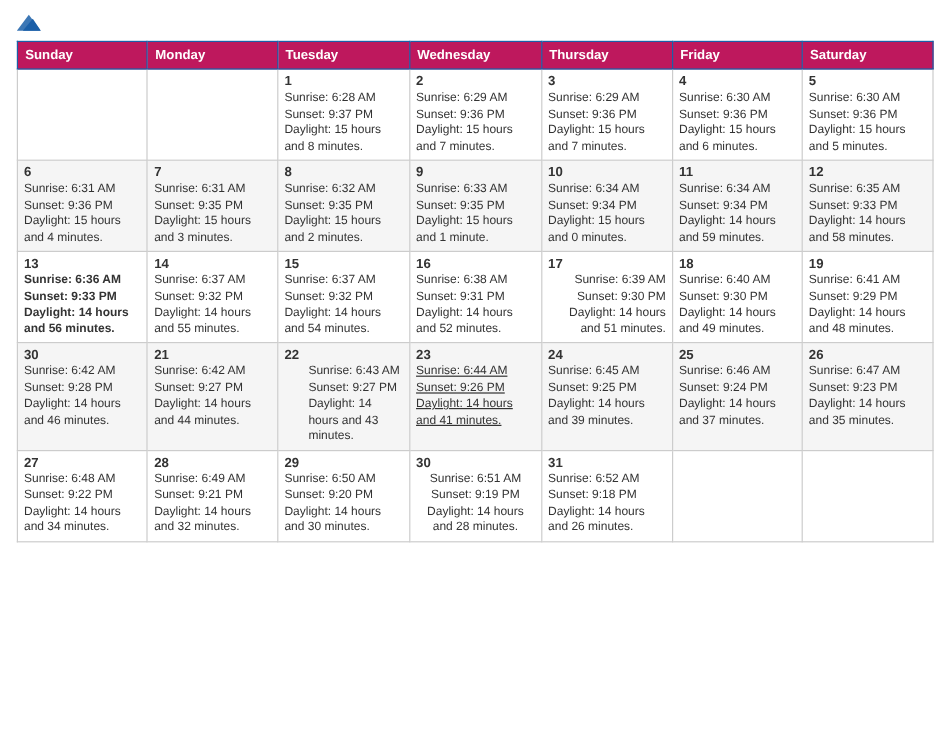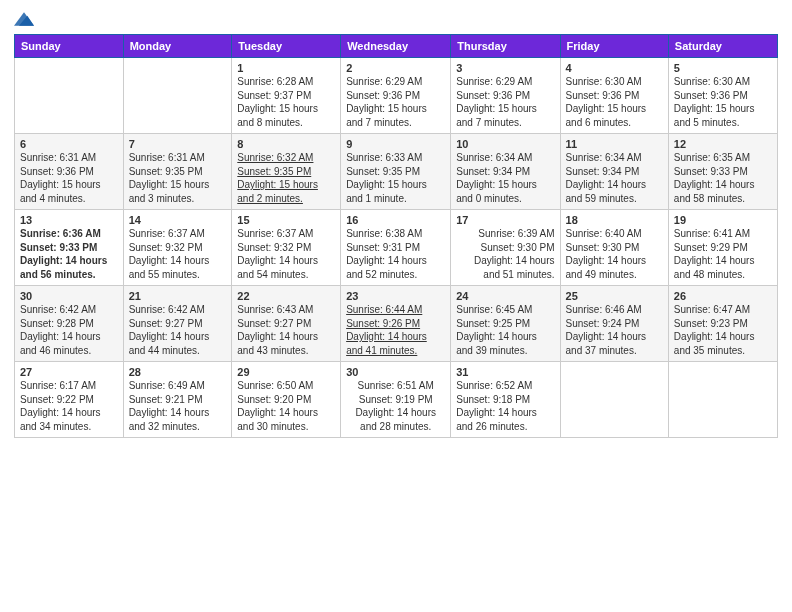--- a/index.html
+++ b/index.html
@@ -43,21 +43,21 @@
     .title-location {
       font-size: 13px;
       color: #555;
     }
     .calendar {
       width: 100%;
       border-collapse: collapse;
       border: 1px solid #ccc;
     }
     .calendar th {
-      background: #6d28d9;
+      background: #be185d;
       color: #fff;
       font-size: 11px;
       font-weight: bold;
       text-align: left;
       padding: 5px 6px;
       border: 1px solid #1a5fa8;
     }
     .calendar td {
       vertical-align: top;
       padding: 4px 5px;
@@ -162,21 +162,21 @@
 Daylight: 15 hours and 4 minutes.</div>
           </td>
           <td>
             <span class="day-num">7</span>
             <div class="day-info" style="white-space: pre-line;">Sunrise: 6:31 AM
 Sunset: 9:35 PM
 Daylight: 15 hours and 3 minutes.</div>
           </td>
           <td>
             <span class="day-num">8</span>
-            <div class="day-info" style="white-space: pre-line; text-decoration: underline;">Sunrise: 6:32 AM
+            <div class="day-info" style="white-space: pre-line;">Sunrise: 6:32 AM
 Sunset: 9:35 PM
 Daylight: 15 hours and 2 minutes.</div>
           </td>
           <td>
             <span class="day-num">9</span>
             <div class="day-info" style="white-space: pre-line;">Sunrise: 6:33 AM
 Sunset: 9:35 PM
 Daylight: 15 hours and 1 minute.</div>
           </td>
           <td>
@@ -250,21 +250,21 @@
 Daylight: 14 hours and 46 minutes.</div>
           </td>
           <td>
             <span class="day-num">21</span>
             <div class="day-info" style="white-space: pre-line;">Sunrise: 6:42 AM
 Sunset: 9:27 PM
 Daylight: 14 hours and 44 minutes.</div>
           </td>
           <td>
             <span class="day-num">22</span>
-            <div class="day-info" style="white-space: pre-line;">Sunrise: 6:43 AM
+            <div class="day-info" style="white-space: pre-line; margin-left: 20px;">Sunrise: 6:43 AM
 Sunset: 9:27 PM
 Daylight: 14 hours and 43 minutes.</div>
           </td>
           <td>
             <span class="day-num">23</span>
             <div class="day-info" style="white-space: pre-line; text-decoration: underline;">Sunrise: 6:44 AM
 Sunset: 9:26 PM
 Daylight: 14 hours and 41 minutes.</div>
           </td>
           <td>
@@ -282,21 +282,21 @@
           <td>
             <span class="day-num">26</span>
             <div class="day-info" style="white-space: pre-line;">Sunrise: 6:47 AM
 Sunset: 9:23 PM
 Daylight: 14 hours and 35 minutes.</div>
           </td>
         </tr>
         <tr>
           <td>
             <span class="day-num">27</span>
-            <div class="day-info" style="white-space: pre-line;">Sunrise: 6:17 AM
+            <div class="day-info" style="white-space: pre-line;">Sunrise: 6:48 AM
 Sunset: 9:22 PM
 Daylight: 14 hours and 34 minutes.</div>
           </td>
           <td>
             <span class="day-num">28</span>
             <div class="day-info" style="white-space: pre-line;">Sunrise: 6:49 AM
 Sunset: 9:21 PM
 Daylight: 14 hours and 32 minutes.</div>
           </td>
           <td>

